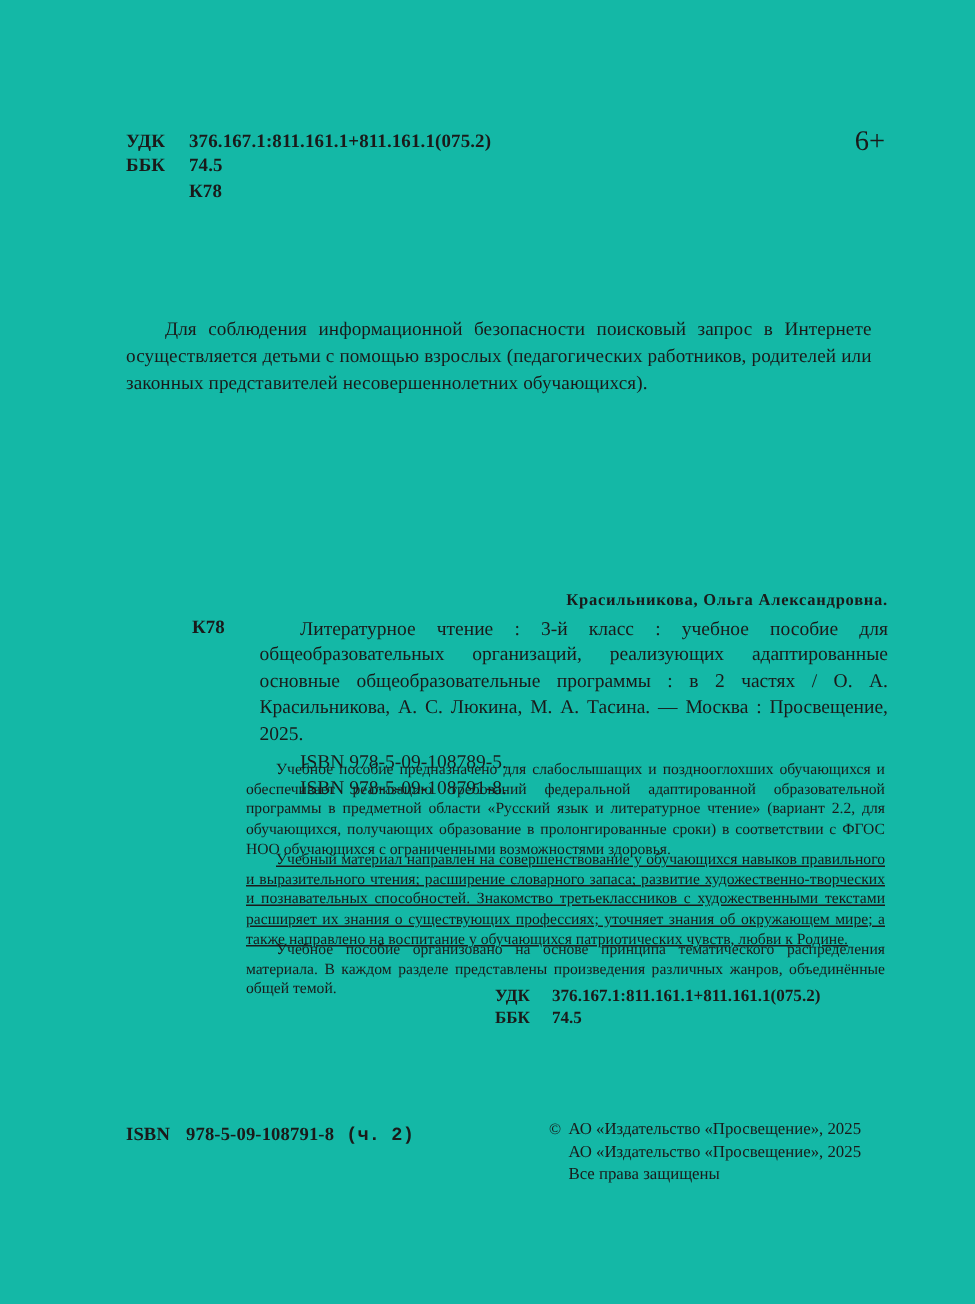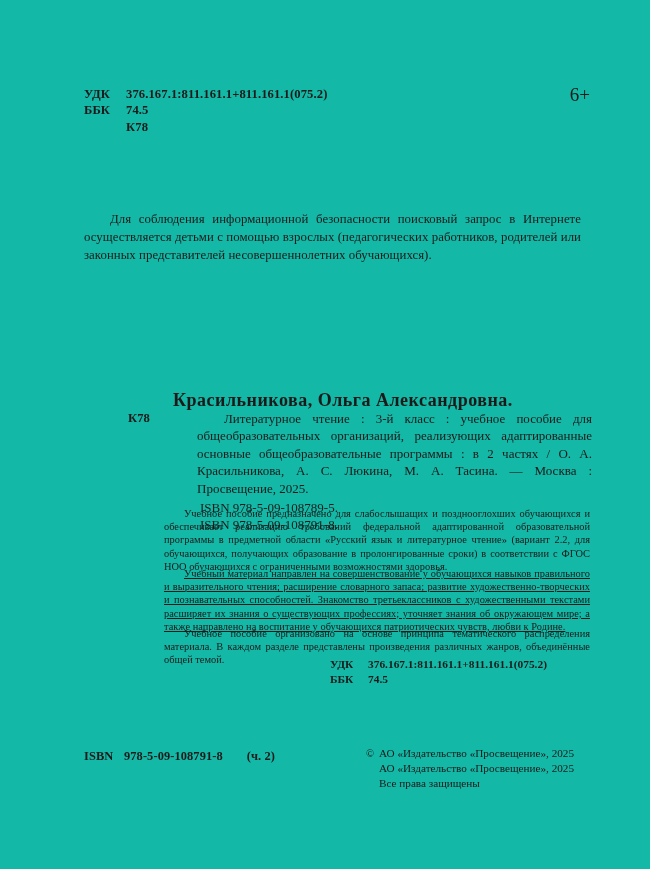--- a/index.html
+++ b/index.html
@@ -73,41 +73,42 @@
   }
 
   
   .biblio {
     position: absolute;
     left: 128px;
     top: 392px;
     width: 464px;
   }
   .biblio-author {
-    font-size: 18px;
+    font-size: 11px;
     line-height: 17.6px;
     font-weight: bold;
     margin-left: 45px;
     letter-spacing: 0.5px;
+    text-align: right;
   }
   .biblio-body {
     position: relative;
     font-size: 13px;
     line-height: 17.6px;
   }
   .shelfmark {
     position: absolute;
     left: 0;
     top: 0;
     font-size: 12.6px;
     font-weight: bold;
     line-height: 17.6px;
   }
   .biblio-desc {
-    margin-left: 69px;
+    margin-left: 45px;
     text-indent: 27px;
     text-align: justify;
     text-align-last: left;
   }
   .biblio-isbns {
     margin-left: 45px;
     margin-top: 1px;
     font-size: 13px;
     line-height: 17.4px;
     padding-left: 27px;
@@ -153,21 +154,22 @@
     line-height: 16.6px;
     font-weight: bold;
     white-space: nowrap;
     letter-spacing: 0.1px;
   }
   .footer-isbn .lbl {
     display: inline-block;
     width: 40px;
   }
   .footer-isbn .part {
-    padding-left: 24px;
+    padding-left: 8px;
+    font-family: Liberation Mono, monospace;
   }
 
   .footer-copy {
     position: absolute;
     left: 366px;
     top: 746px;
     font-size: 11.2px;
     line-height: 15.2px;
     white-space: nowrap;
   }

